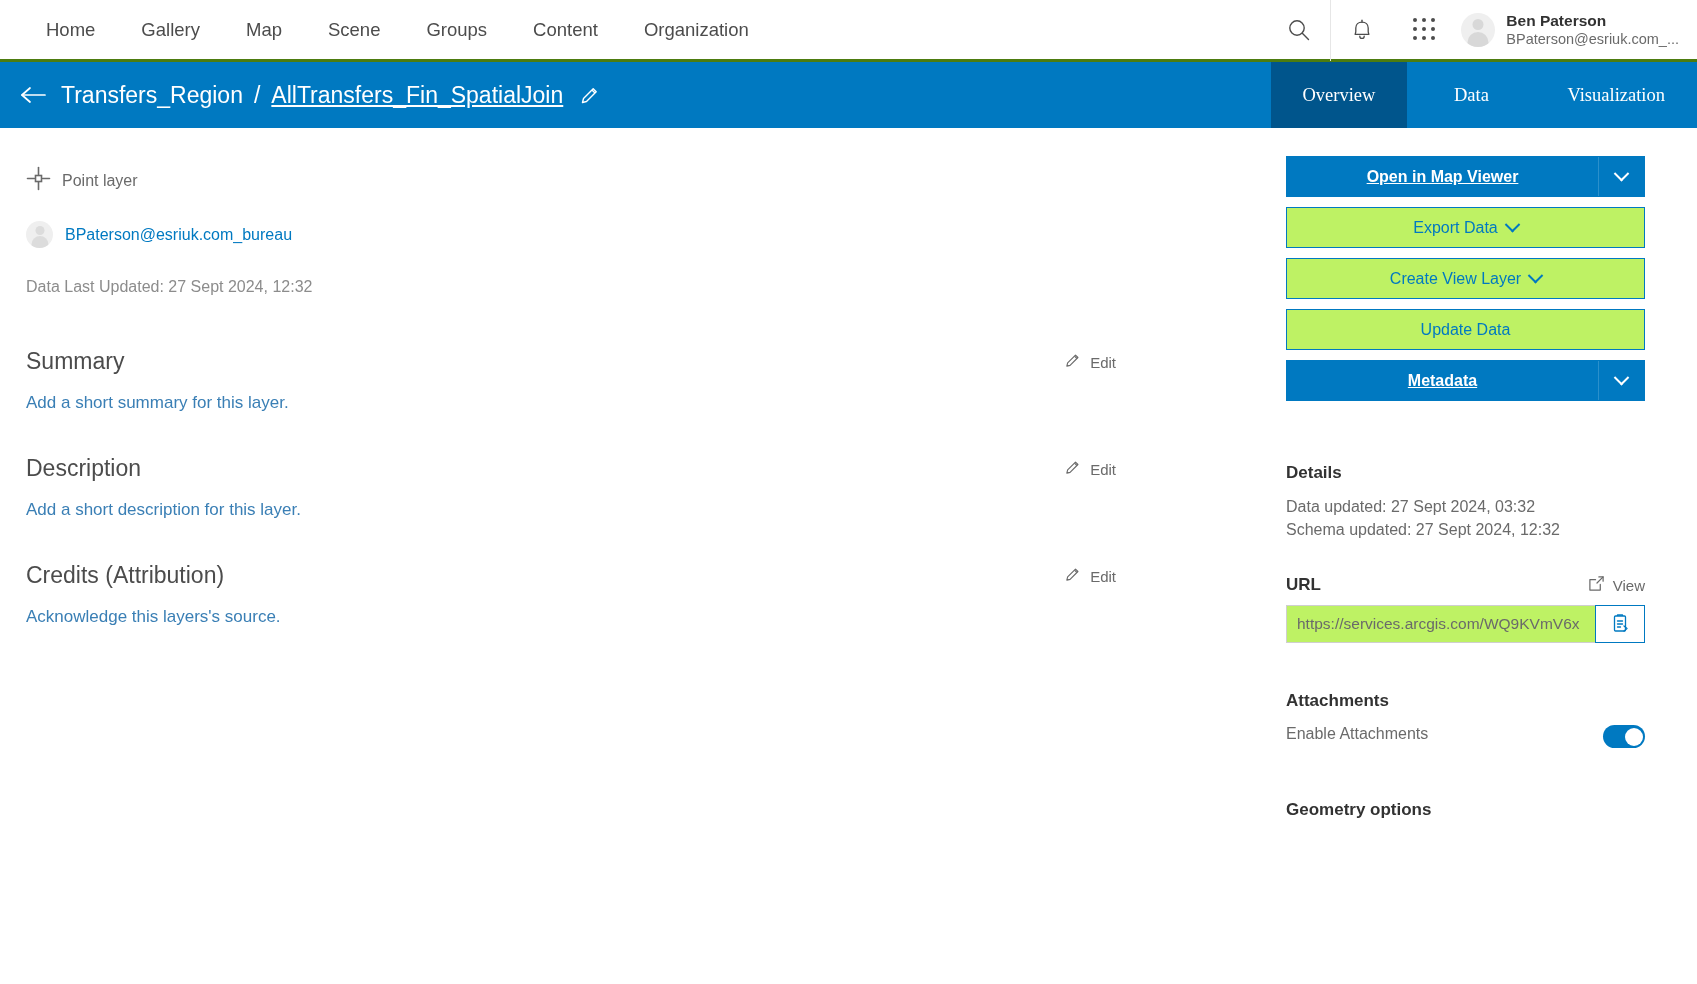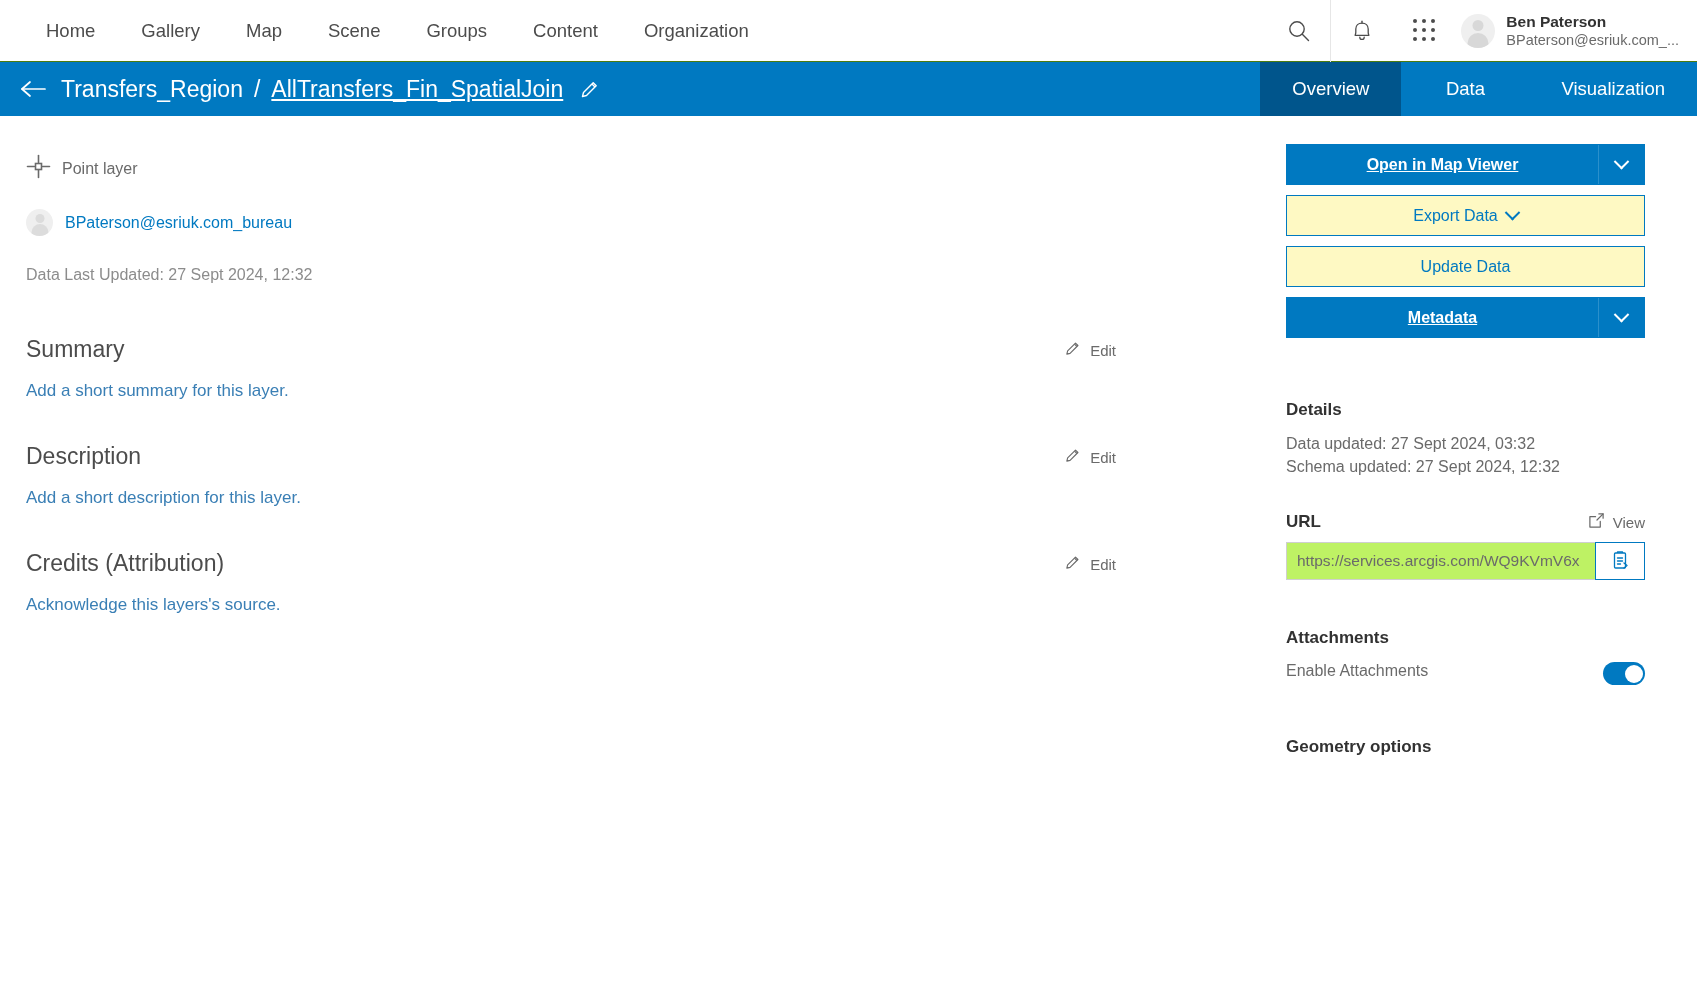--- a/index.html
+++ b/index.html
@@ -12,21 +12,21 @@
     overflow: hidden;
   }
 
   
   .topnav {
     position: relative;
     height: 62px;
     display: flex;
     align-items: center;
     background: #ffffff;
-    border-bottom: 1px solid #4d7c0f;
+    border-bottom: 3px solid #4d7c0f;
   }
   .nav-links {
     display: flex;
     align-items: center;
     padding-left: 23px;
     gap: 0;
   }
   .nav-link {
     font-size: 18.5px;
     color: #4c4c4c;
@@ -119,21 +119,21 @@
     font-size: 14.5px;
     color: #6a6a6a;
     white-space: nowrap;
     overflow: hidden;
     text-overflow: ellipsis;
     max-width: 185px;
   }
 
   
   .bluebar {
-    height: 54px;
+    height: 66px;
     background: #0079c1;
     display: flex;
     align-items: stretch;
     color: #ffffff;
   }
   .crumbs {
     display: flex;
     align-items: center;
     padding-left: 20px;
     gap: 0;
@@ -166,21 +166,21 @@
     white-space: nowrap;
     text-decoration: underline;
   }
   .title-edit {
     margin-left: 16px;
     cursor: pointer;
     display: flex;
     align-items: center;
   }
 
-  .tabs { display: flex; align-items: stretch; }
+  .tabs { display: flex; align-items: stretch; font-family: Liberation Serif, serif; }
   .tab {
     display: flex;
     align-items: center;
     justify-content: center;
     padding: 0 32px;
     font-size: 18.5px;
     color: #ffffff;
     cursor: pointer;
     min-width: 128px;
   }
@@ -312,21 +312,21 @@
   }
   .btn.primary .btn-label { font-weight: bold; }
   .btn.primary .split {
     width: 46px;
     border-left: 1px solid #2a90cc;
     display: flex;
     align-items: center;
     justify-content: center;
   }
   .btn.outline {
-    background: #fef9c3;
+    background: #bef264;
     color: #0079c1;
     border: 1px solid #0079c1;
   }
   .btn.outline .btn-label { font-weight: normal; }
 
   .chev {
     display: inline-block;
     width: 11px; height: 11px;
     border-right: 2px solid currentColor;
     border-bottom: 2px solid currentColor;
@@ -575,20 +575,26 @@
       </span>
     </div>
 
     <div class="btn outline">
       <span class="btn-label">
         <span>Export Data</span>
         <span class="chev"></span>
       </span>
     </div>
 
+    <div class="btn outline">
+      <span class="btn-label">
+        <span>Create View Layer</span>
+        <span class="chev"></span>
+      </span>
+    </div>
 
     <div class="btn outline">
       <span class="btn-label">Update Data</span>
     </div>
 
     <div class="btn primary">
       <span class="btn-label">Metadata</span>
       <span class="split">
         <span class="chev"></span>
       </span>

